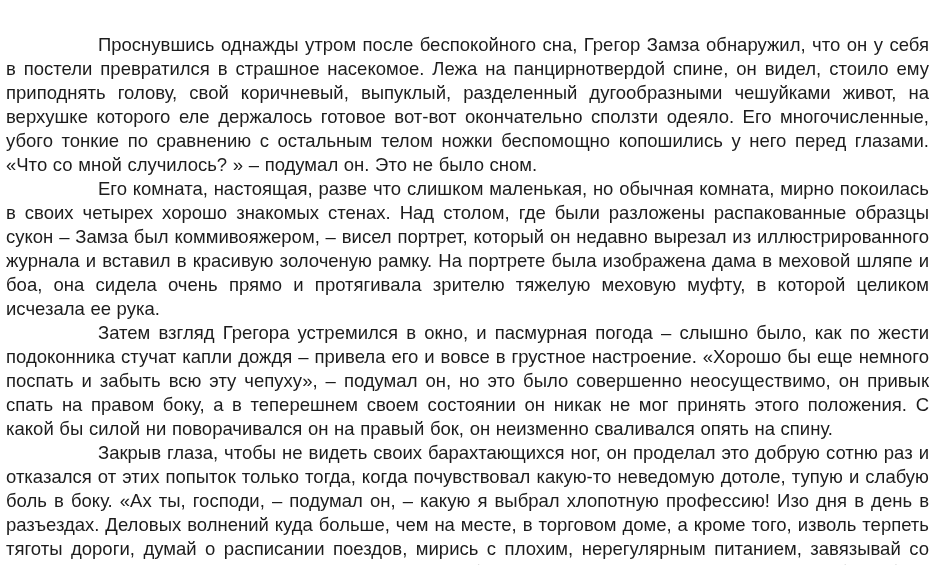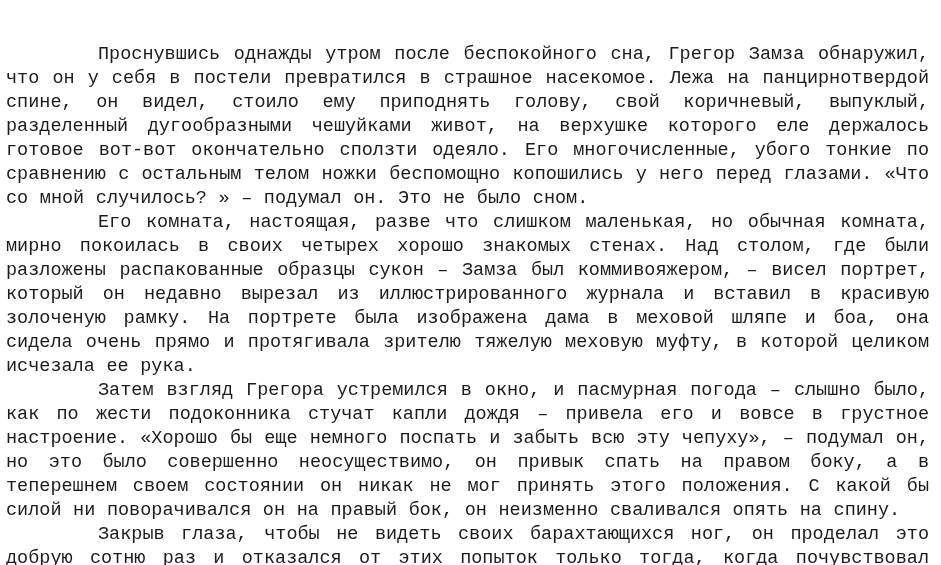--- a/index.html
+++ b/index.html
@@ -6,24 +6,24 @@
     margin: 0;
     padding: 0;
     background: #ffffff;
   }
   .page {
     width: 941px;
     height: 565px;
     box-sizing: border-box;
     background: #ffffff;
     color: #1c1c1c;
-    font-family: Liberation Mono, monospace;
+    font-family: Liberation Sans, sans-serif;
     font-size: 18.5px;
     line-height: 24px;
-    padding: 43px 12px 5px 6px;
+    padding: 33px 12px 5px 6px;
     overflow: hidden;
     text-align: justify;
   }
   .para {
     margin: 0;
     text-indent: 92px;
     word-spacing: 0.5px;
   }
 </style>
 </head>

